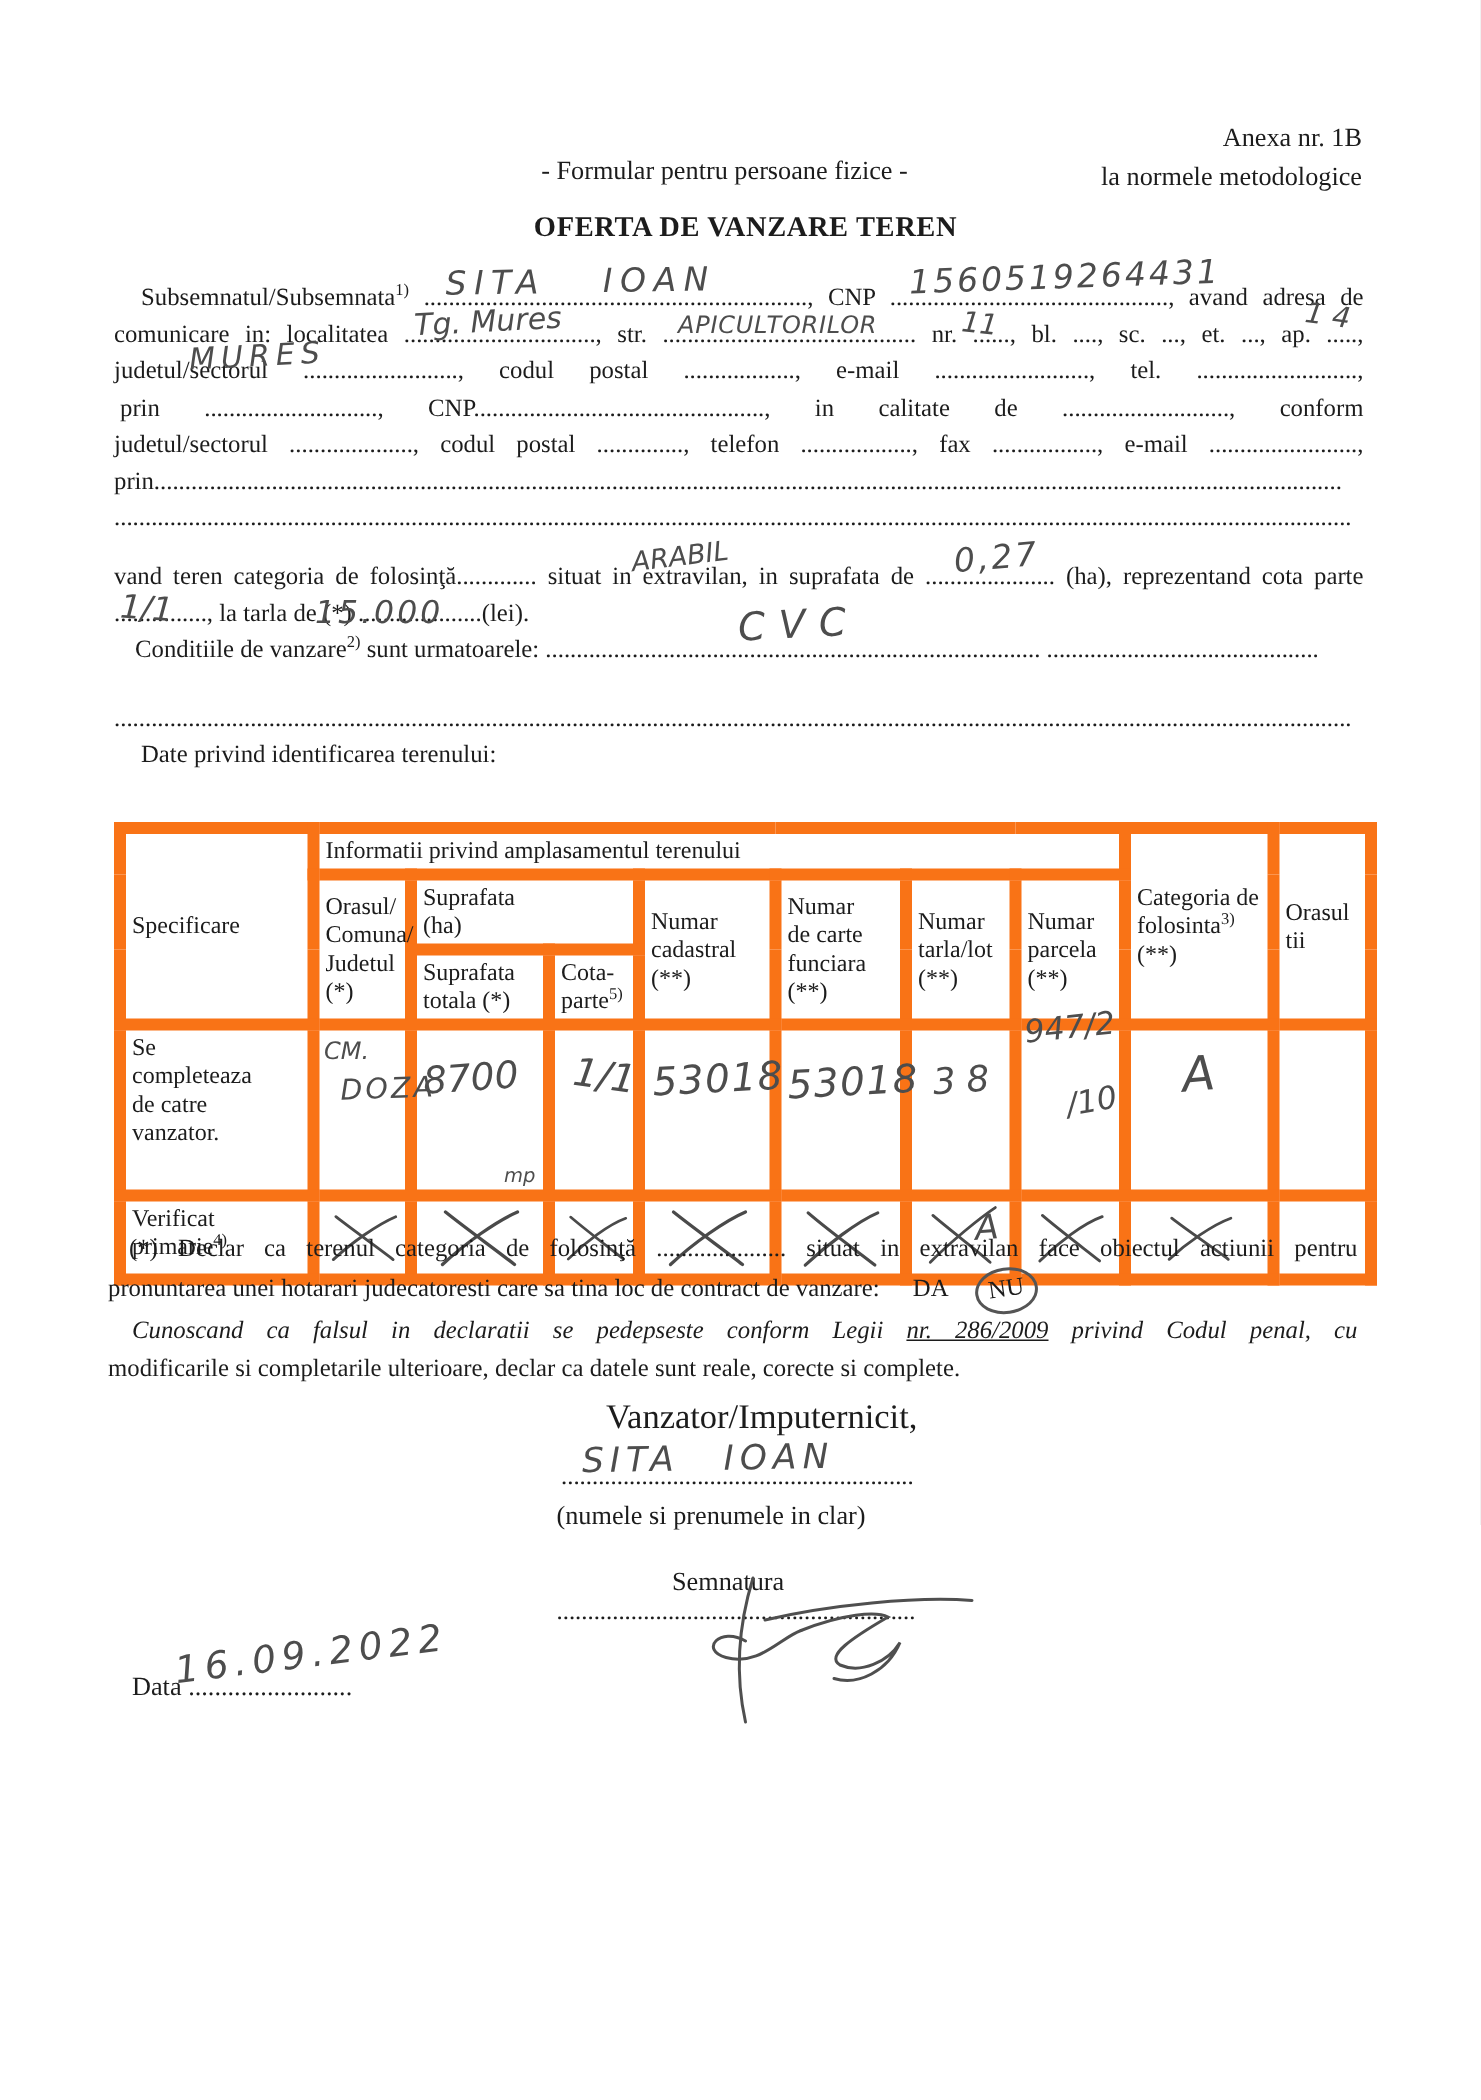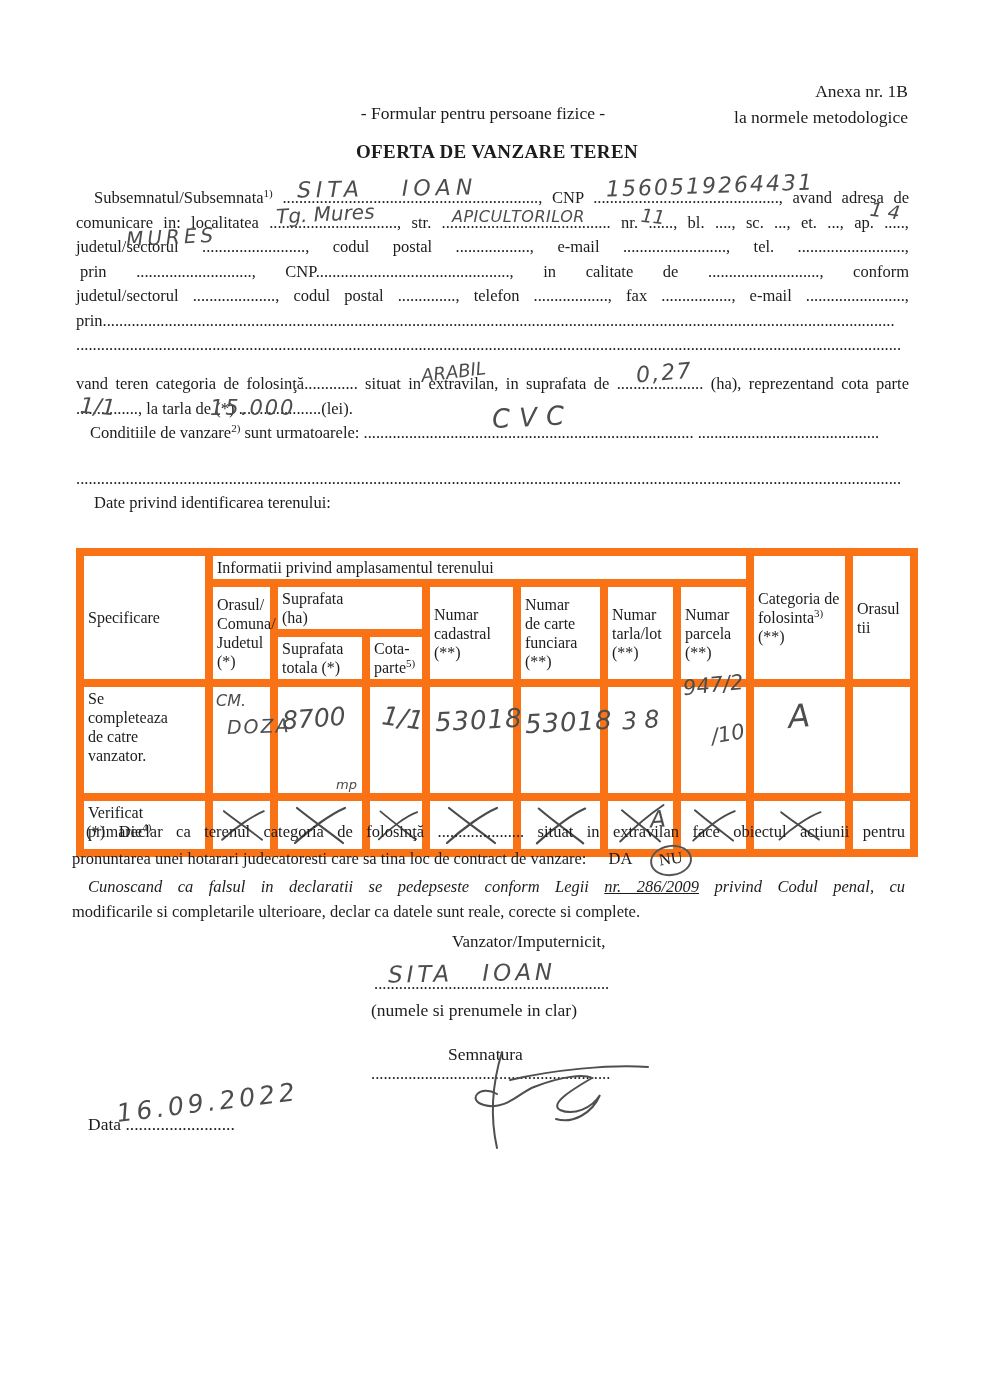--- a/index.html
+++ b/index.html
@@ -212,21 +212,21 @@
       <span>pronuntarea unei hotarari judecatoresti care sa tina loc de contract de vanzare:</span>
       <span style="margin-left:18px;">DA</span>
       <span class="nucircle" style="margin-left:14px;">NU</span>
     </div>
     <div class="line just" style="text-indent:16px;font-style:italic;">
       <span>Cunoscand ca falsul in declaratii se pedepseste conform Legii </span><span class="underl">nr. 286/2009</span><span> privind Codul penal, cu</span>
     </div>
     <div class="line">modificarile si completarile ulterioare, declar ca datele sunt reale, corecte si complete.</div>
   </div>
 
-  <div class="abs" style="left:404px;top:932px;font-size:17px;margin-left:48px;">Vanzator/Imputernicit,</div>
+  <div class="abs" style="left:404px;top:932px;font-size:23px;">Vanzator/Imputernicit,</div>
   <div class="abs line" style="left:374px;top:972px;">.........................................................</div>
   <div class="abs" style="left:371px;top:1000px;font-size:17.5px;">(numele si prenumele in clar)</div>
   <div class="abs" style="left:448px;top:1044px;font-size:17.5px;">Semnatura</div>
   <div class="abs line" style="left:371px;top:1062px;">..........................................................</div>
 
   <svg class="abs" style="left:440px;top:1050px;" width="230" height="100" viewBox="0 0 230 100">
     <g stroke="#4f4f4f" stroke-width="2" fill="none" stroke-linecap="round">
       <path d="M62,2 C54,28 49,62 57,98"></path>
       <path d="M57,44 C40,34 26,50 44,55 C66,61 80,42 94,37"></path>
       <path d="M70,30 C112,20 172,14 208,17"></path>

